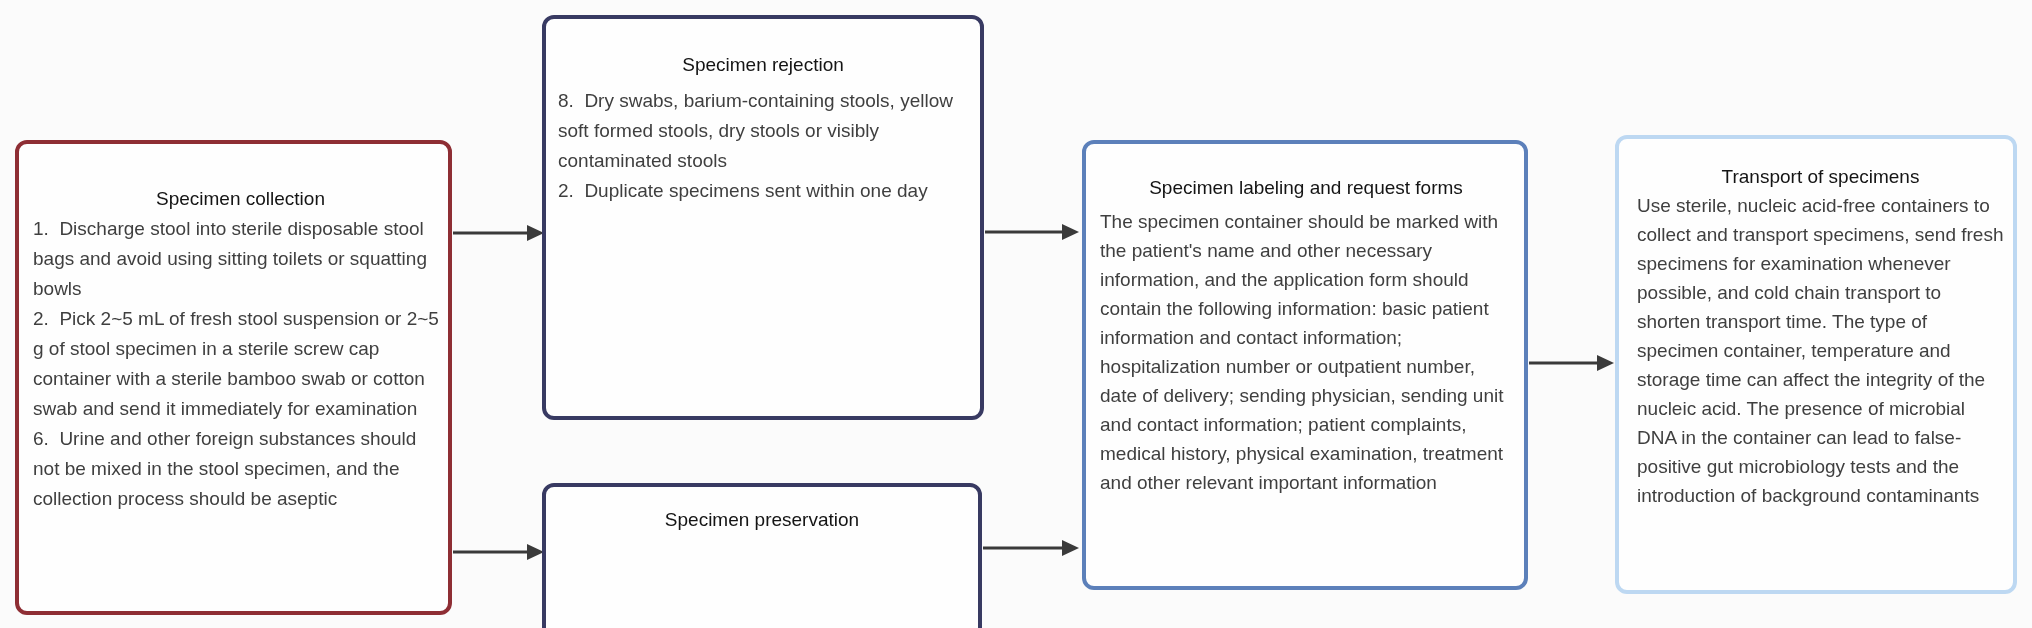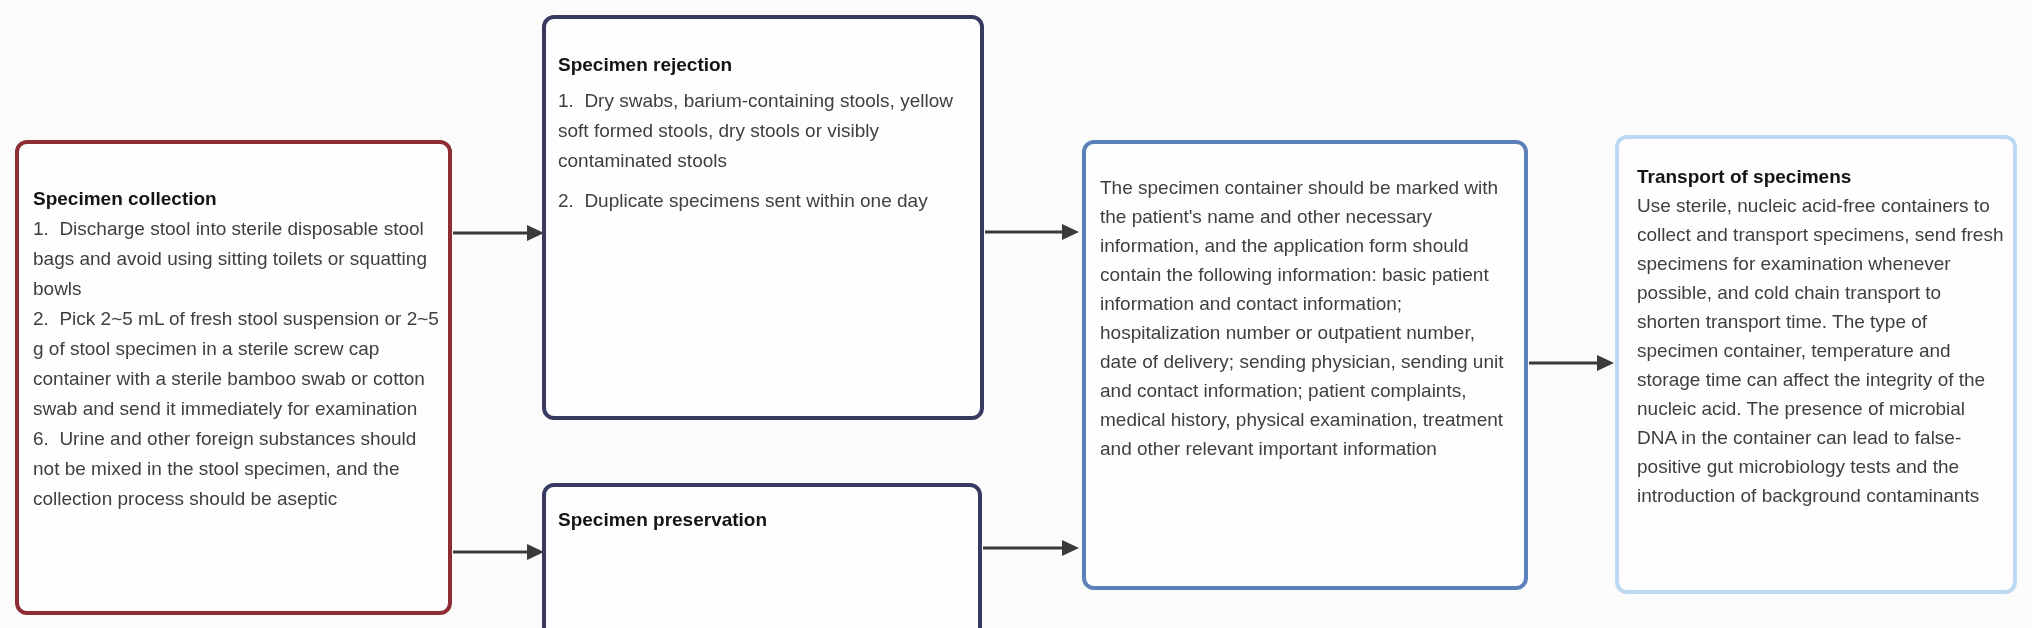--- a/index.html
+++ b/index.html
@@ -26,39 +26,40 @@
   .box {
     position: absolute;
     box-sizing: border-box;
     background: var(--box_fill, #fefefe);
     border: 4px solid #444;
     border-radius: 12px;
     color: var(--body_text, #3f3f3f);
     font-size: 19px;
   }
   .box .title {
-    font-weight: bold;
+    font-weight: normal;
+    text-align: center;
     color: var(--title_text, #141414);
   }
   .para { white-space: pre-wrap; }
 
   .box-collection {
     left: 15px; top: 140px; width: 437px; height: 475px;
     border-color: var(--collection_border, #8e2e34);
     padding: 40px 0 10px 14px;
     line-height: 30px;
   }
   .box-rejection {
     left: 542px; top: 15px; width: 442px; height: 405px;
     border-color: var(--rejection_border, #383a62);
     padding: 31px 12px 10px 12px;
     line-height: 30px;
   }
   .box-rejection .title { margin-bottom: 6px; }
-  .box-rejection .para.gap { margin-top: 10px; }
+  .box-rejection .para.gap { }
   .box-preservation {
     left: 542px; top: 483px; width: 440px; height: 159px;
     border-color: var(--preservation_border, #383a62);
     padding: 18px 12px 10px 12px;
     line-height: 30px;
   }
   .box-labeling {
     left: 1082px; top: 140px; width: 446px; height: 450px;
     border-color: var(--labeling_border, #5c80ba);
     padding: 29px 12px 10px 14px;
@@ -102,29 +103,30 @@
 
   <div class="box box-collection">
     <div class="title">Specimen collection</div>
     <div class="para">1.  Discharge stool into sterile disposable stool bags and avoid using sitting toilets or squatting bowls</div>
     <div class="para">2.  Pick 2~5 mL of fresh stool suspension or 2~5 g of stool specimen in a sterile screw cap container with a sterile bamboo swab or cotton swab and send it immediately for examination</div>
     <div class="para">6.  Urine and other foreign substances should not be mixed in the stool specimen, and the collection process should be aseptic</div>
   </div>
 
   <div class="box box-rejection">
     <div class="title">Specimen rejection</div>
-    <div class="para">1.  Dry swabs, barium-containing stools, yellow soft formed stools, dry stools or visibly contaminated stools</div>
+    <div class="para">8.  Dry swabs, barium-containing stools, yellow soft formed stools, dry stools or visibly contaminated stools</div>
     <div class="para gap">2.  Duplicate specimens sent within one day</div>
   </div>
 
   <div class="box box-preservation">
     <div class="title">Specimen preservation</div>
   </div>
 
   <div class="box box-labeling">
+    <div class="title">Specimen labeling and request forms</div>
     <div class="para">The specimen container should be marked with the patient's name and other necessary information, and the application form should contain the following information: basic patient information and contact information; hospitalization number or outpatient number, date of delivery; sending physician, sending unit and contact information; patient complaints, medical history, physical examination, treatment and other relevant important information</div>
   </div>
 
   <div class="box box-transport">
     <div class="title">Transport of specimens</div>
     <div class="para">Use sterile, nucleic acid-free containers to collect and transport specimens, send fresh specimens for examination whenever possible, and cold chain transport to shorten transport time. The type of specimen container, temperature and storage time can affect the integrity of the nucleic acid. The presence of microbial DNA in the container can lead to false-positive gut microbiology tests and the introduction of background contaminants</div>
   </div>
 
 </div>
 

